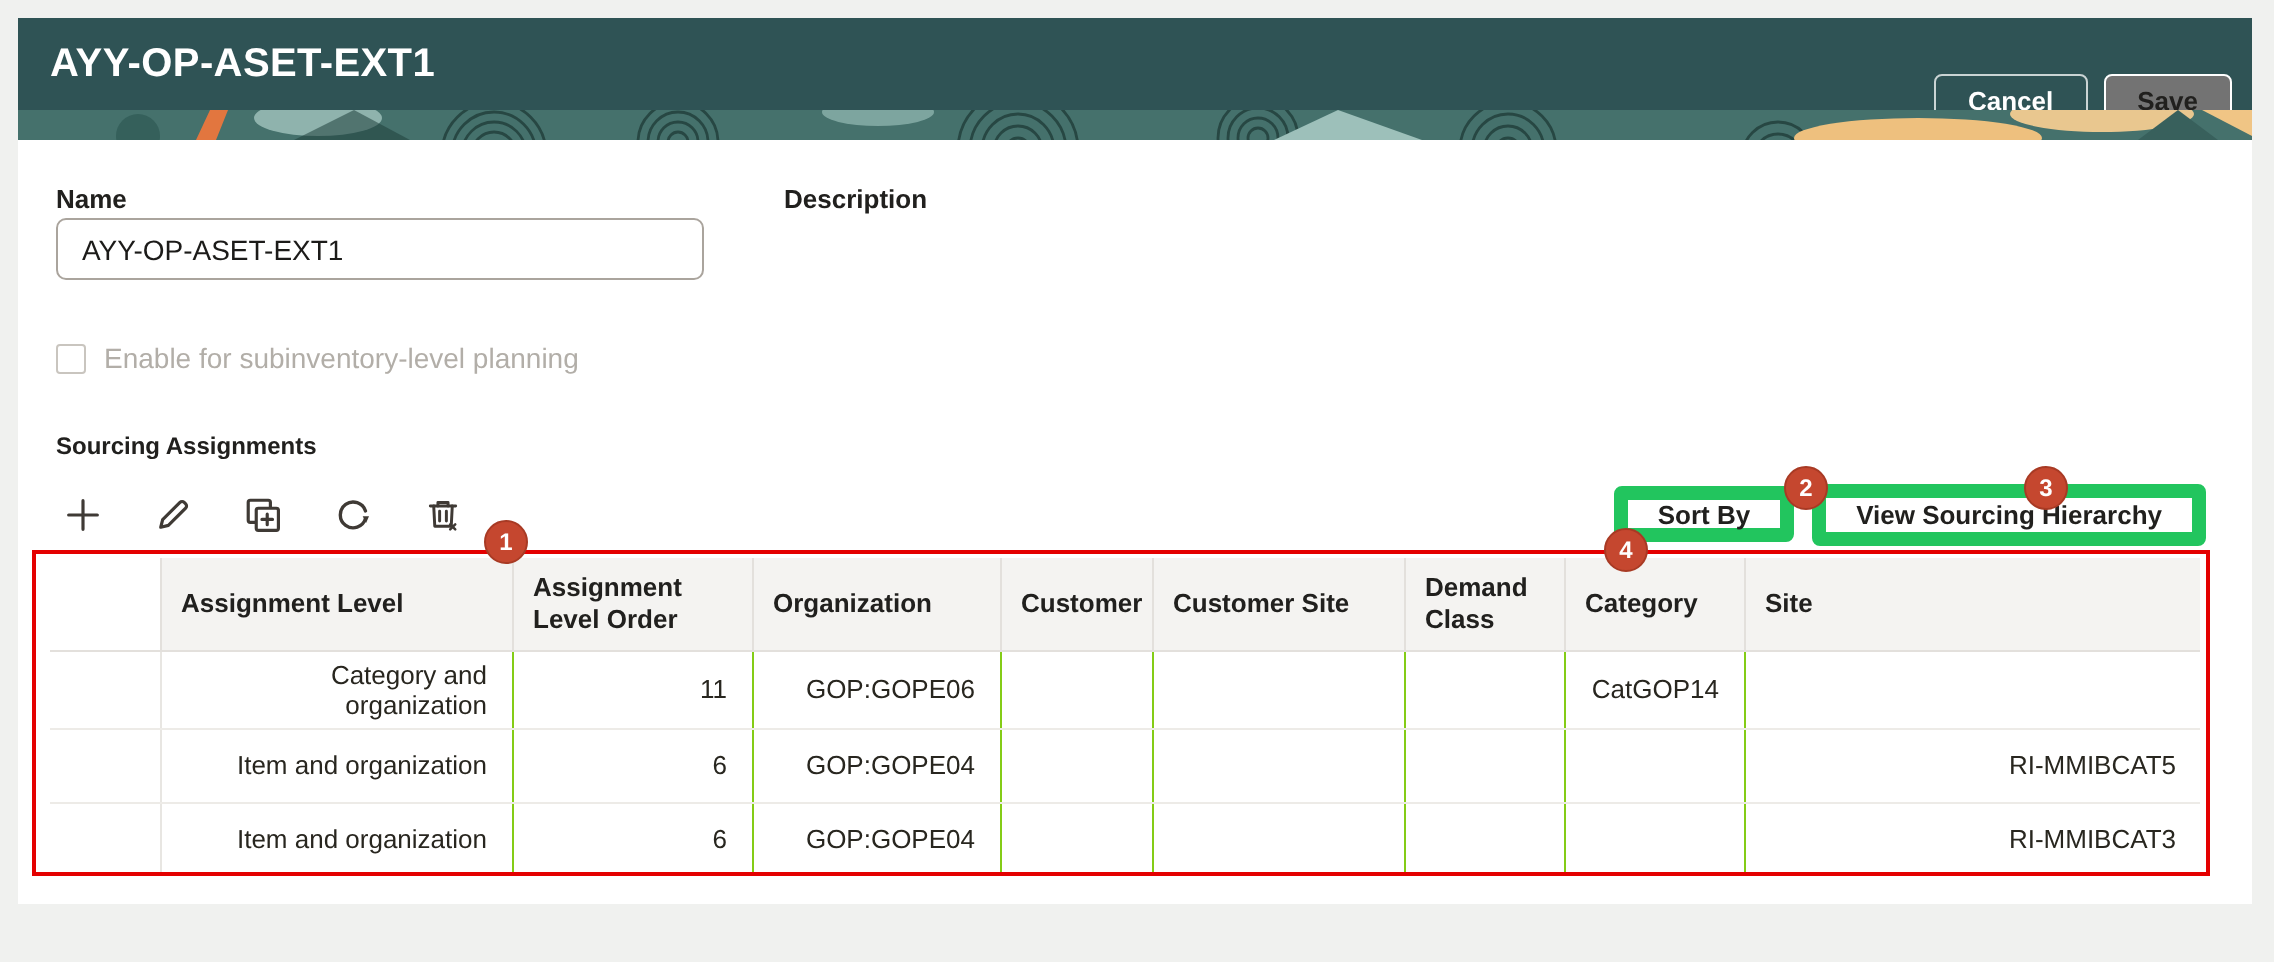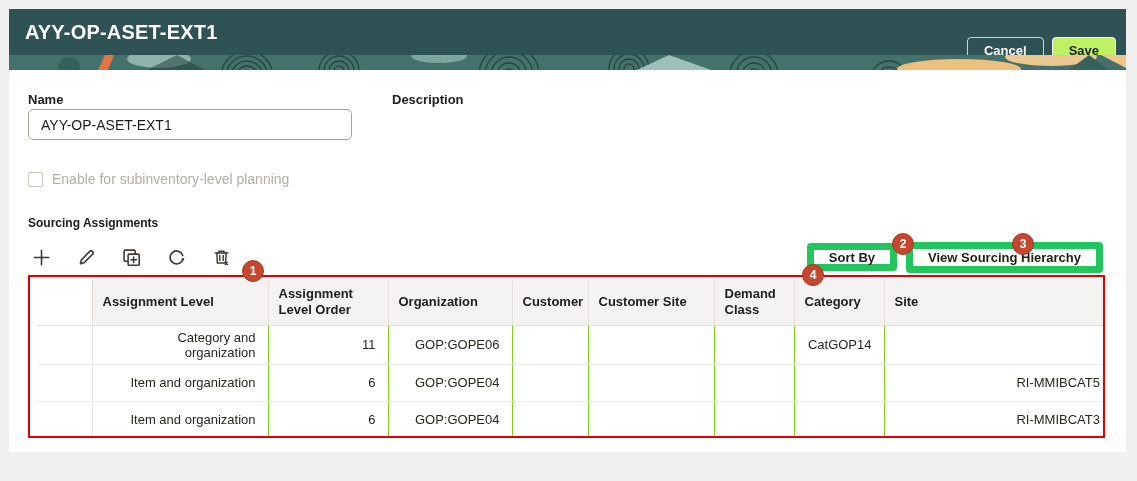--- a/index.html
+++ b/index.html
@@ -15,21 +15,21 @@
   
   .app-header {
     height:46px; background:#2f5355;
     display:flex; align-items:center; padding:0 10px 0 16px;
   }
   .app-title { color:#ffffff; font-size:20px; font-weight:bold; letter-spacing:.2px; }
   .header-actions { margin-left:auto; display:flex; gap:8px; align-items:center;margin-top:37px; }
   .btn { height:27px; padding:0 16px; border-radius:4px; font-size:13px; font-weight:bold;
          font-family:inherit; cursor:pointer; }
   .btn-cancel { background:transparent; border:1px solid rgba(255,255,255,.75); color:#ffffff; }
-  .btn-save   { background:#bef264; border:1px solid #ffffff; color:#21201e;text-align:right; }
+  .btn-save   { background:#737373; border:1px solid #ffffff; color:#21201e;text-align:right; }
 
   .strip { display:block; width:1117px; height:15px; }
 
   
   .card-body { position:relative; background:#ffffff; height:382px; }
 
   .form-row { display:flex; padding-top:22px; }
   .field-name    { margin-left:19px; width:324px; }
   .field-desc    { margin-left:40px; width:348px; }
   .field-catalog { margin-left:18px; width:345px; }
@@ -54,21 +54,21 @@
   .icon-btn { width:20px; height:20px; display:flex; align-items:center; justify-content:center;
               background:none; border:none; cursor:pointer; padding:0; }
   .icon-btn svg { width:19px; height:19px; }
   .toolbar-spacer { flex:1; }
   .btn-outline { height:28px; padding:0 15px; border:7px solid #22c55e; border-radius:4px;
                  background:#fff; font-size:13px; font-weight:bold; color:#21201e;
                  font-family:inherit; cursor:pointer; }
   .btn-view { height:31px; margin-left:9px; position:relative; z-index:3; }
 
   
-  .red-box { margin:3px 21px 0 19px; border:2px solid #e40000; padding:2px 0 0 7px; height:163px; overflow:hidden; }
+  .red-box { margin:3px 21px 0 7px; border:2px solid #e40000; padding:2px 0 0 7px; height:163px; overflow:hidden; }
   table { border-collapse:collapse; table-layout:fixed; width:1075px; font-size:13px; }
   th { background:#f4f3f1; font-weight:bold; text-align:left; padding:4px 10px; height:46px;
        border-right:1px solid #e3e0dc; border-bottom:1px solid #e3e0dc; vertical-align:middle;
        color:#21201e; line-height:1.25; }
   th.sel { background:#ffffff; }
   th:last-child { border-right:none; }
   td { height:37px; padding:4px 12px; text-align:right; color:#28261f;
        border-bottom:1px solid #edebe7; border-right:1px solid #84cc16; }
   td.sel { border-right:1px solid #e8e6e2; }
   td:last-child { border-right:none; }

